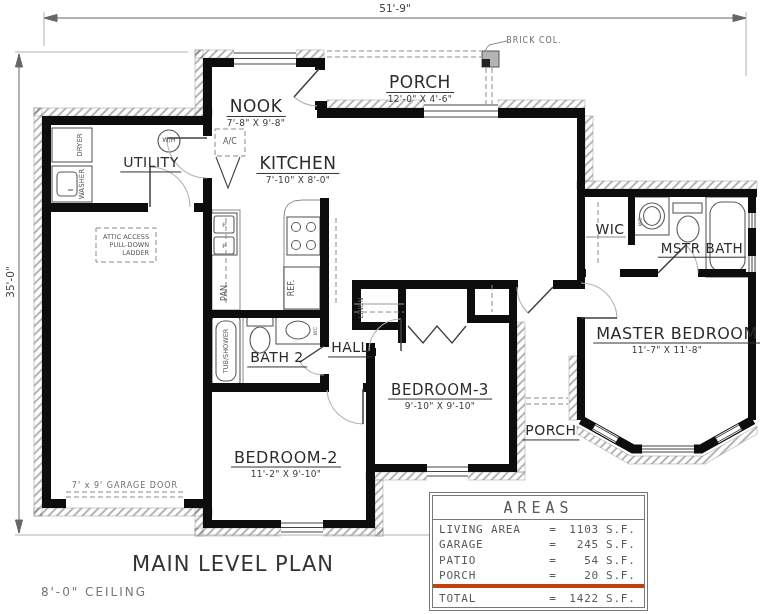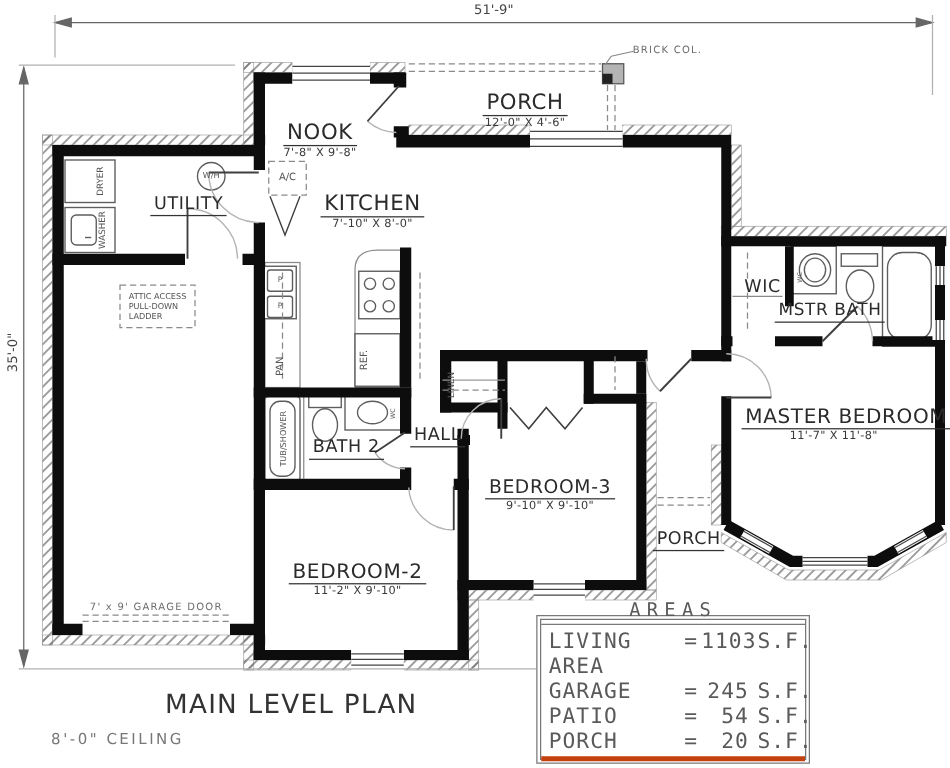--- a/index.html
+++ b/index.html
@@ -13,21 +13,21 @@
   .u{border-bottom:1.2px solid #333;padding:0 3px 1px;}
   .dim{font-size:9px;letter-spacing:.3px;color:#3a3a3a;margin-top:2px;}
   .gray{color:#6e6e6e;}
   
   .areas{position:absolute;left:429px;top:492px;width:219px;height:119px;
          border:1.5px solid #787878;padding:2px;box-sizing:border-box;
          font-family:"DejaVu Sans Mono",monospace;color:#5a5a5a;z-index:6;background:#fff;}
   .areas-in{border:1px solid #787878;height:100%;box-sizing:border-box;display:flex;flex-direction:column;justify-content:center;}
   .a-title{text-align:center;font-size:15px;letter-spacing:5px;padding:3px 0 2px;border-bottom:1px solid #787878;}
   .a-rows{flex:1;padding:3px 6px 2px;display:flex;flex-direction:column;justify-content:space-between;}
-  .a-row{display:flex;font-size:17px;letter-spacing:.8px;}
+  .a-row{display:flex;font-size:11px;letter-spacing:.8px;}
   .a-l{flex:1;}
   .a-eq{width:16px;text-align:center;}
   .a-v{width:38px;text-align:right;}
   .a-u{width:32px;margin-left:7px;}
   .a-total{border-top:4px solid #c2410c;padding:4px 6px 2px;display:flex;font-size:11px;letter-spacing:.8px;}
 </style>
 </head>
 <body>
 
 <div id="plan">
@@ -347,21 +347,21 @@
 </div>
 <div class="lbl" style="left:277px;top:358px;">
   <div class="nm u" style="font-size:14px;">BATH 2</div>
 </div>
 <div class="lbl" style="left:350px;top:348px;">
   <div class="nm u" style="font-size:14px;">HALL</div>
 </div>
 <div class="lbl" style="left:610px;top:229px;text-decoration:underline;">
   <div class="nm" style="font-size:14px;">WIC</div>
 </div>
-<div class="lbl" style="left:664px;top:248px;">
+<div class="lbl" style="left:702px;top:248px;">
   <div class="nm u" style="font-size:13.5px;">MSTR BATH</div>
 </div>
 <div class="lbl" style="left:667px;top:340px;">
   <div class="nm u" style="font-size:16px;margin-left:20px;">MASTER BEDROOM</div>
   <div class="dim">11'-7" X 11'-8"</div>
 </div>
 <div class="lbl" style="left:286px;top:464px;">
   <div class="nm u" style="font-size:16px;">BEDROOM-2</div>
   <div class="dim">11'-2" X 9'-10"</div>
 </div>
@@ -379,21 +379,21 @@
 <div class="lbl" style="left:230px;top:142px;font-size:8px;color:#555;">A/C</div>
 <div class="lbl" style="left:224px;top:224.5px;font-size:6px;color:#555;">P</div>
 <div class="lbl" style="left:224px;top:245.5px;font-size:6px;color:#555;">P</div>
 <div class="lbl vert" style="left:225px;top:293px;font-size:8px;color:#555;">PAN</div>
 <div class="lbl vert" style="left:292px;top:288px;font-size:8px;color:#555;">REF.</div>
 <div class="lbl vert" style="left:227px;top:351px;font-size:6.5px;color:#555;">TUB/SHOWER</div>
 <div class="lbl vert" style="left:316px;top:331px;font-size:5px;color:#555;">WC</div>
 <div class="lbl vert" style="left:641px;top:222px;font-size:5px;color:#555;">WC</div>
 <div class="lbl vert" style="left:362px;top:308px;font-size:7px;color:#555;">LINEN</div>
 
-<div class="lbl" style="left:126px;top:245px;font-size:6.5px;color:#555;text-align:left;line-height:1.25;">
+<div class="lbl" style="left:126px;top:245px;font-size:6.5px;color:#555;text-align:right;line-height:1.25;">
   <div>ATTIC ACCESS</div>
   <div>PULL-DOWN</div>
   <div>LADDER</div>
 </div>
 <div class="lbl" style="left:125px;top:486px;font-size:8px;letter-spacing:1px;"><span class="gray">7' x 9' GARAGE DOOR</span></div>
 
 <div class="lbl" style="left:233px;top:564px;font-size:21px;letter-spacing:1px;color:#333;">MAIN LEVEL PLAN</div>
 <div class="lbl" style="left:94px;top:592px;font-size:12px;letter-spacing:2px;color:#777;">8'-0" CEILING</div>
 
 <div class="areas">

